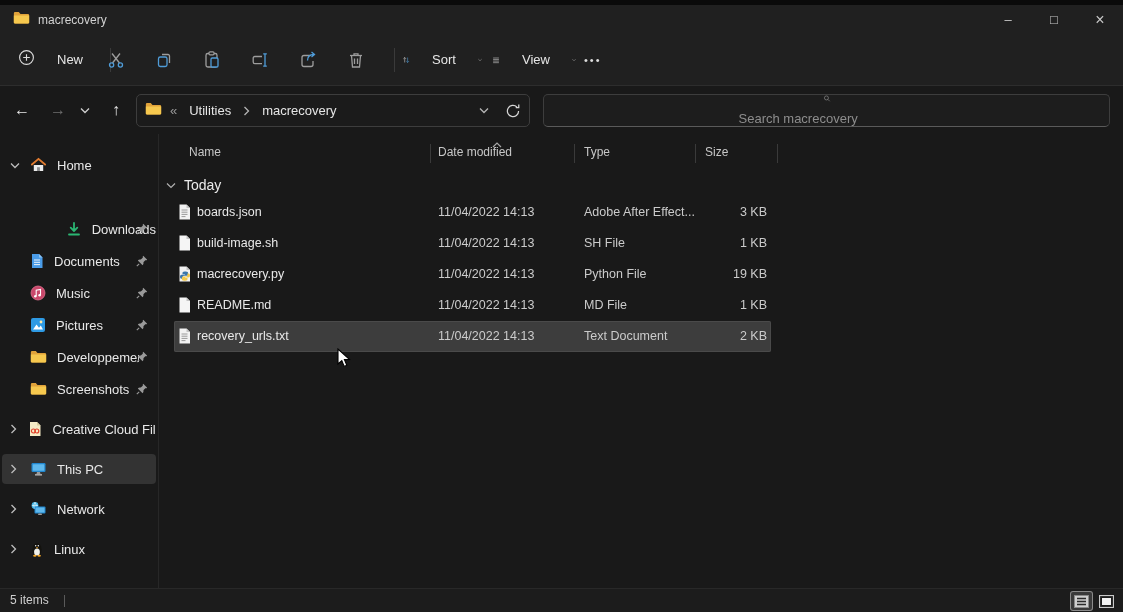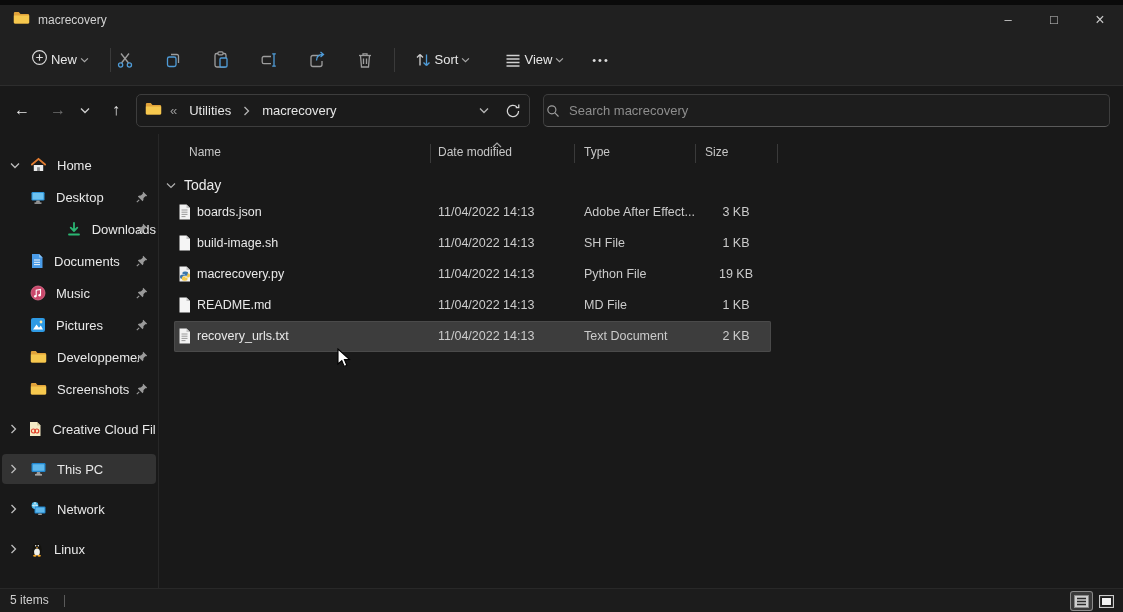--- a/index.html
+++ b/index.html
@@ -16,38 +16,38 @@
   .title-tab { position:absolute; left:13px; top:0; height:29px; display:flex; align-items:center; gap:8px; }
   .title-text { font-size:12px; color:#d2d2d2; }
   .win-controls { position:absolute; right:0; top:0; height:29px; display:flex; }
   .wc { width:46px; height:29px; display:flex; align-items:center; justify-content:center;
         color:#c8c8c8; font-size:13px; cursor:default; }
   .wc.close { font-size:16px; }
   
   .toolbar { position:absolute; top:34px; left:0; width:100%; height:52px; background:#202020;
              border-bottom:1px solid #2d2d2d; }
   .tbtn { position:absolute; top:50%; transform:translateY(-50%); height:34px; border-radius:4px;
-          display:flex; align-items:center; justify-content:center; gap:3px; }
+          display:flex; align-items:center; gap:22px; }
   .tlabel { font-size:13px; color:#e6e6e6; }
   .tsep { position:absolute; top:14px; width:1px; height:24px; background:#3a3a3a; }
   .ticon-btn { width:38px; }
   .more-dots { font-size:11px; letter-spacing:2px; color:#dedede; }
   
   .navbar { position:absolute; top:87px; left:0; width:100%; height:47px; background:#191919; }
   .nbtn { position:absolute; top:7px; width:32px; height:32px; border-radius:4px;
           display:flex; align-items:center; justify-content:center; font-size:16px; }
   .addr { position:absolute; left:136px; top:7px; width:394px; height:33px;
           background:#1b1b1b; border:1px solid #3d3d3d; border-radius:5px;
           display:flex; align-items:center; padding:0 8px; gap:8px; }
   .crumb { font-size:13px; color:#e6e6e6; padding:2px 4px; border-radius:3px; }
   .collapse-glyph { color:#9a9a9a; font-size:13px; }
   .addr-right { margin-left:auto; display:flex; align-items:center; gap:16px; }
   .search { position:absolute; left:543px; top:7px; width:567px; height:33px;
             background:#1d1d1d; border:1px solid #3d3d3d; border-bottom-color:#5a5a5a;
-            border-radius:5px; display:flex; align-items:center; padding:0 2px; gap:9px; }
+            border-radius:5px; display:flex; align-items:center; padding:0 2px; gap:9px;flex-direction:column; }
   .search input { flex:1; background:transparent; border:none; outline:none;
                   font-family:"Liberation Sans",sans-serif; font-size:13px; color:#e4e4e4; }
   .search input::placeholder { color:#8d8d8d; }
   
   .main { position:absolute; top:134px; left:0; width:100%; height:454px; display:flex; }
   .sidebar { position:relative; width:159px; height:100%; border-right:1px solid #272727; }
   .snav { position:absolute; left:2px; width:154px; height:30px; display:flex;
           align-items:center; border-radius:4px; overflow:hidden; }
   .snav.selected { background:#333333; }
   .s-exp { width:14px; margin-left:8px; display:flex; }
@@ -65,21 +65,21 @@
   
   .group-row { position:absolute; top:38px; left:0; height:26px; display:flex; align-items:center; }
   .group-label { font-size:14px; color:#eaeaea; margin-left:8px; }
   
   .frow { position:absolute; left:15px; width:597px; height:31px; border-radius:2px; }
   .frow.selected { background:#3d3d3d; box-shadow:0 0 0 1px #4a4a4a inset; }
   .f-ico { position:absolute; left:4px; top:7px; display:flex; }
   .f-name { position:absolute; left:23px; top:8px; font-size:12.5px; color:#e8e8e8; white-space:nowrap; }
   .f-date { position:absolute; left:264px; top:8px; font-size:12.5px; color:#cbcbcb; white-space:nowrap; }
   .f-type { position:absolute; left:410px; top:8px; font-size:12.5px; color:#cbcbcb; white-space:nowrap; }
-  .f-size { position:absolute; left:531px; top:8px; width:62px; text-align:center;
+  .f-size { position:absolute; left:531px; top:8px; width:62px; text-align:right;
             font-size:12.5px; color:#cbcbcb; white-space:nowrap; }
   
   .statusbar { position:absolute; top:588px; left:0; width:100%; height:24px; background:#1c1c1c;
                border-top:1px solid #282828; }
   .status-count { position:absolute; left:10px; top:4px; font-size:12px; color:#cfcfcf; }
   .status-sep { position:absolute; left:64px; top:6px; width:1px; height:12px; background:#5a5a5a; }
   .view-toggles { position:absolute; right:6px; top:3px; display:flex; gap:4px; }
   .vt { width:21px; height:18px; display:flex; align-items:center; justify-content:center; border-radius:2px; }
   .vt.active { background:#3a3a3a; box-shadow:0 0 0 1px #8a8a8a; }
   .cursor { position:absolute; left:337px; top:348px; pointer-events:none; }
@@ -246,38 +246,20 @@
         <span class="s-ico">
           <svg width="17" height="16" viewBox="0 0 18 17">
             <path d="M2 8 L9 2 L16 8" fill="none" stroke="#e07a2e" stroke-width="2" stroke-linecap="round"></path>
             <path d="M4 8.5 h10 V15 H4 z" fill="#ececec"></path>
             <path d="M7.5 15 v-4 h3 v4 z" fill="#8a8a8a"></path>
           </svg>
         </span>
         <span class="s-label">Home</span>
       </div>
 
-      <div class="snav pinned" style="top:48px;">
-        <span class="s-exp none"></span>
-        <span class="s-ico">
-          <svg width="16" height="15" viewBox="0 0 16 15">
-            <rect x="1.5" y="2" width="13" height="8.5" rx="1.2" fill="#2f97dd"></rect>
-            <rect x="2.6" y="3.1" width="10.8" height="6.3" rx="0.6" fill="#6cc2f1"></rect>
-            <path d="M6.5 10.5 h3 l0.6 2 h-4.2 z" fill="#9a9a9a"></path>
-              <rect x="4.5" y="12.5" width="7" height="1.2" fill="#bdbdbd"></rect>
-          </svg>
-        </span>
-        <span class="s-label">Desktop</span>
-        <span class="s-pin">
-          <svg width="12" height="12" viewBox="0 0 12 12" fill="#9a9a9a">
-              <path d="M7.2 0.8 L11.2 4.8 L10 5.4 L9.6 5 L7.4 7.2 C7.7 8.3 7.4 9.4 6.6 10.2 L1.8 5.4 C2.6 4.6 3.7 4.3 4.8 4.6 L7 2.4 L6.6 2 z"></path>
-              <path d="M3.2 8.8 L0.8 11.2" stroke="#9a9a9a" stroke-width="1.1"></path>
-            </svg>
-        </span>
-      </div>
 
       <div class="snav pinned" style="top:80px;justify-content:flex-end;">
         <span class="s-exp none"></span>
         <span class="s-ico">
           <svg width="16" height="16" viewBox="0 0 16 16" fill="none" stroke="#2bb673" stroke-width="1.8" stroke-linecap="round">
             <path d="M8 2 V10 M8 10 L4.7 6.7 M8 10 L11.3 6.7"></path>
               <path d="M3 13.5 h10"></path>
           </svg>
         </span>
         <span class="s-label">Downloads</span>

